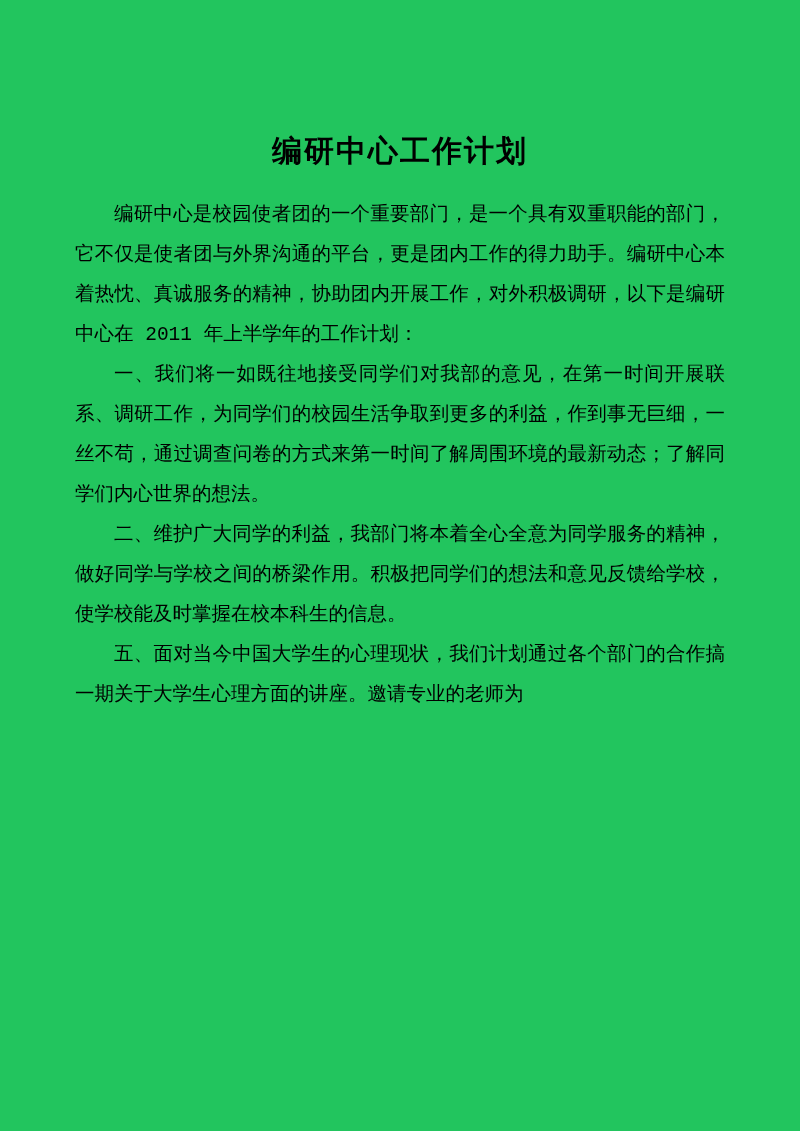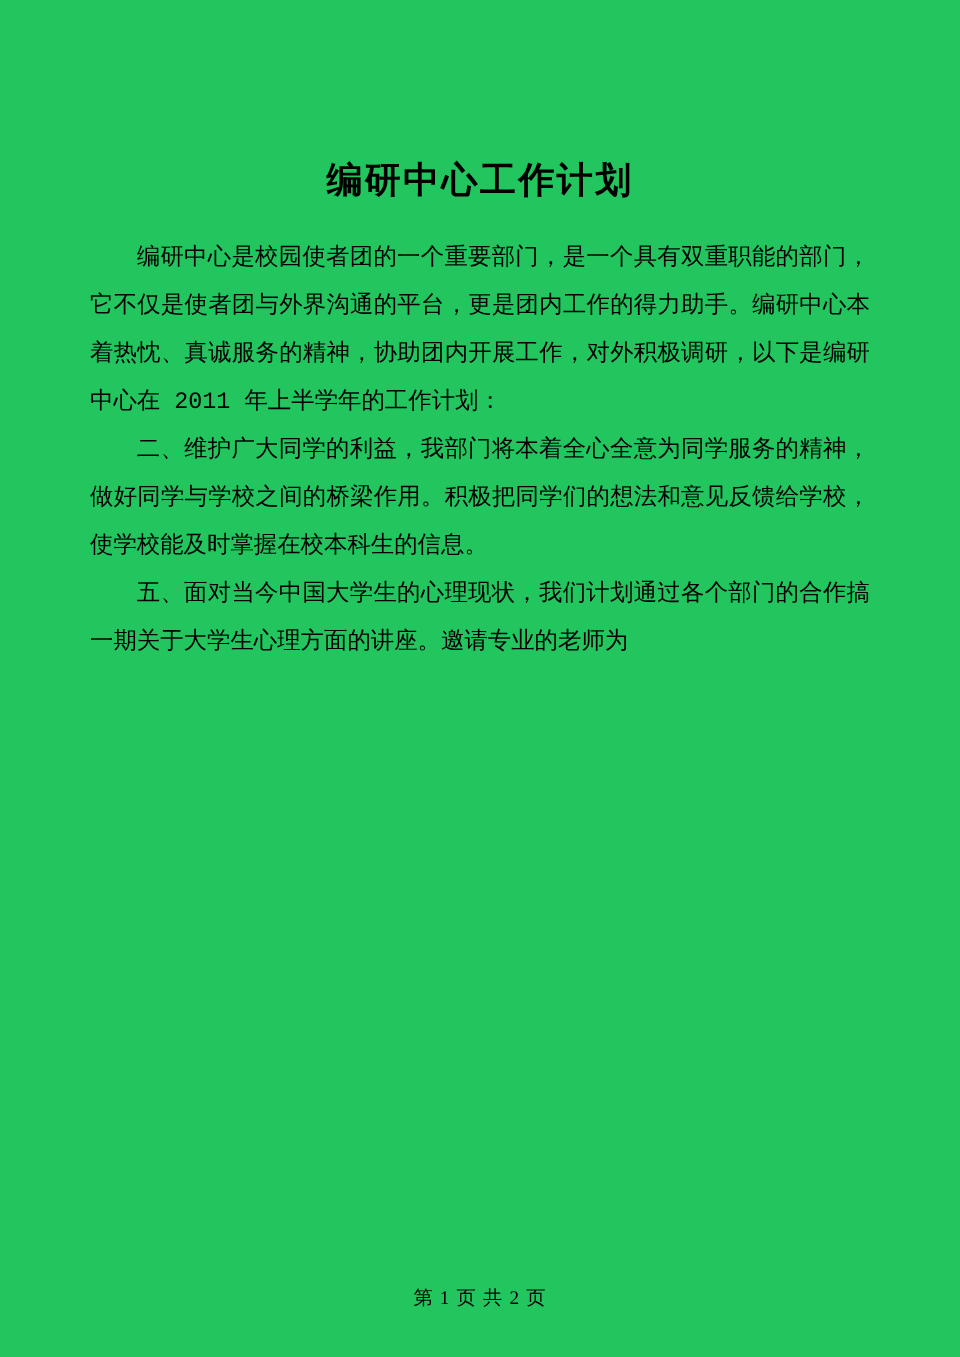--- a/index.html
+++ b/index.html
@@ -64,19 +64,19 @@
 </style>
 </head>
 <body>
 
 <div class="page">
 
   <h1 class="doc-title">编研中心工作计划</h1>
 
   <div class="body-text">
     <p class="para">编研中心是校园使者团的一个重要部门，是一个具有双重职能的部门，它不仅是使者团与外界沟通的平台，更是团内工作的得力助手。编研中心本着热忱、真诚服务的精神，协助团内开展工作，对外积极调研，以下是编研中心在 2011 年上半学年的工作计划：</p>
+    <p class="para">一、我们将一如既往地接受同学们对我部的意见，在第一时间开展联系、调研工作，为同学们的校园生活争取到更多的利益，作到事无巨细，一丝不苟，通过调查问卷的方式来第一时间了解周围环境的最新动态；了解同学们内心世界的想法。</p>
     <p class="para">二、维护广大同学的利益，我部门将本着全心全意为同学服务的精神，做好同学与学校之间的桥梁作用。积极把同学们的想法和意见反馈给学校，使学校能及时掌握在校本科生的信息。</p>
     <p class="para">五、面对当今中国大学生的心理现状，我们计划通过各个部门的合作搞一期关于大学生心理方面的讲座。邀请专业的老师为</p>
   </div>
 
-  <div class="footer">第 1 页  共 2 页</div>
 
 </div>
 
 </body></html>

